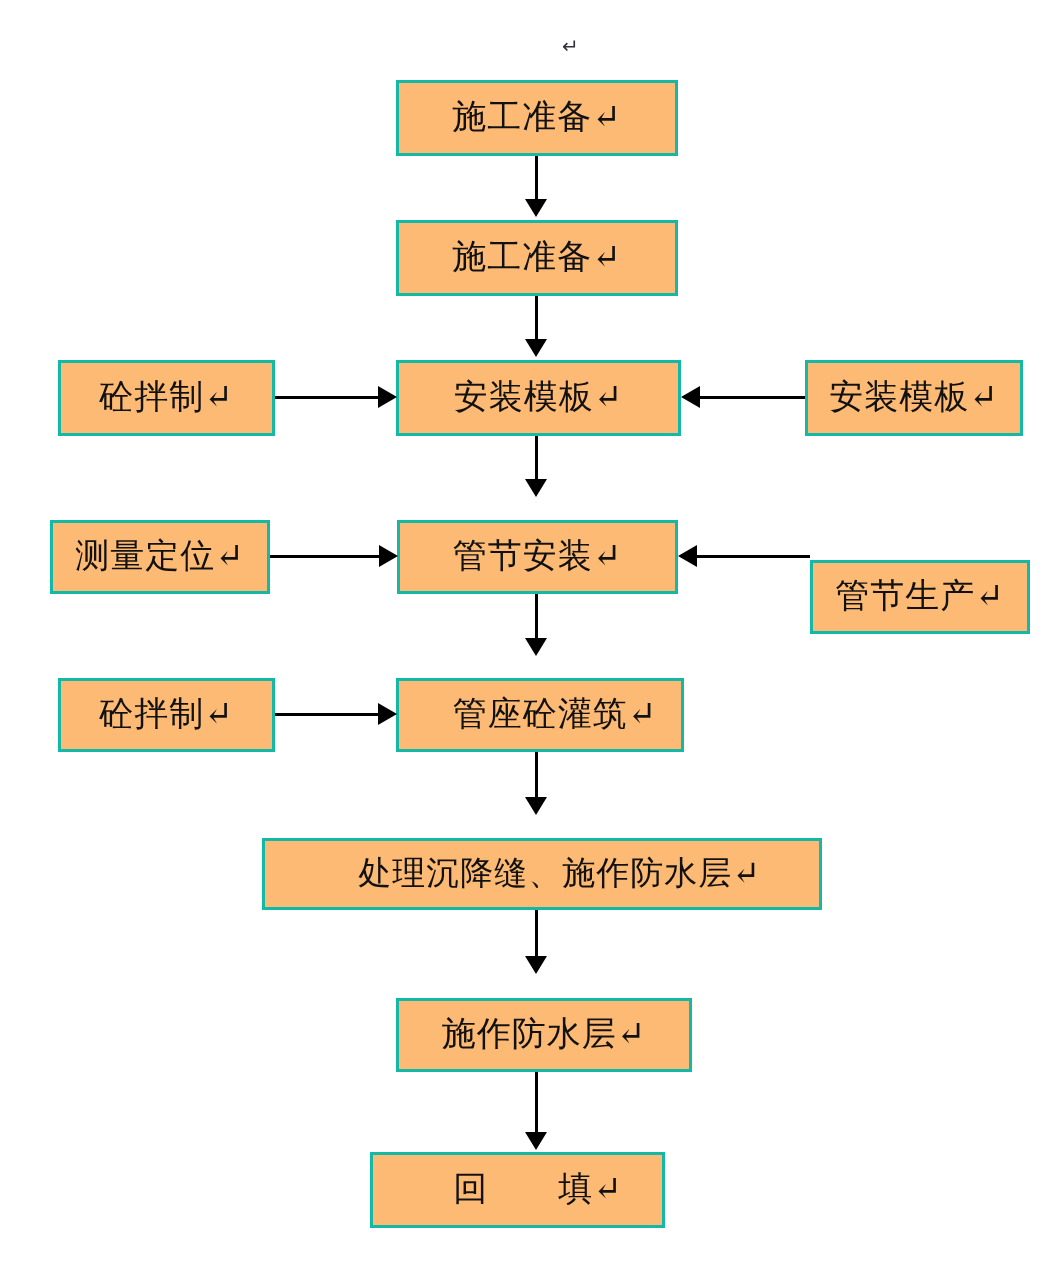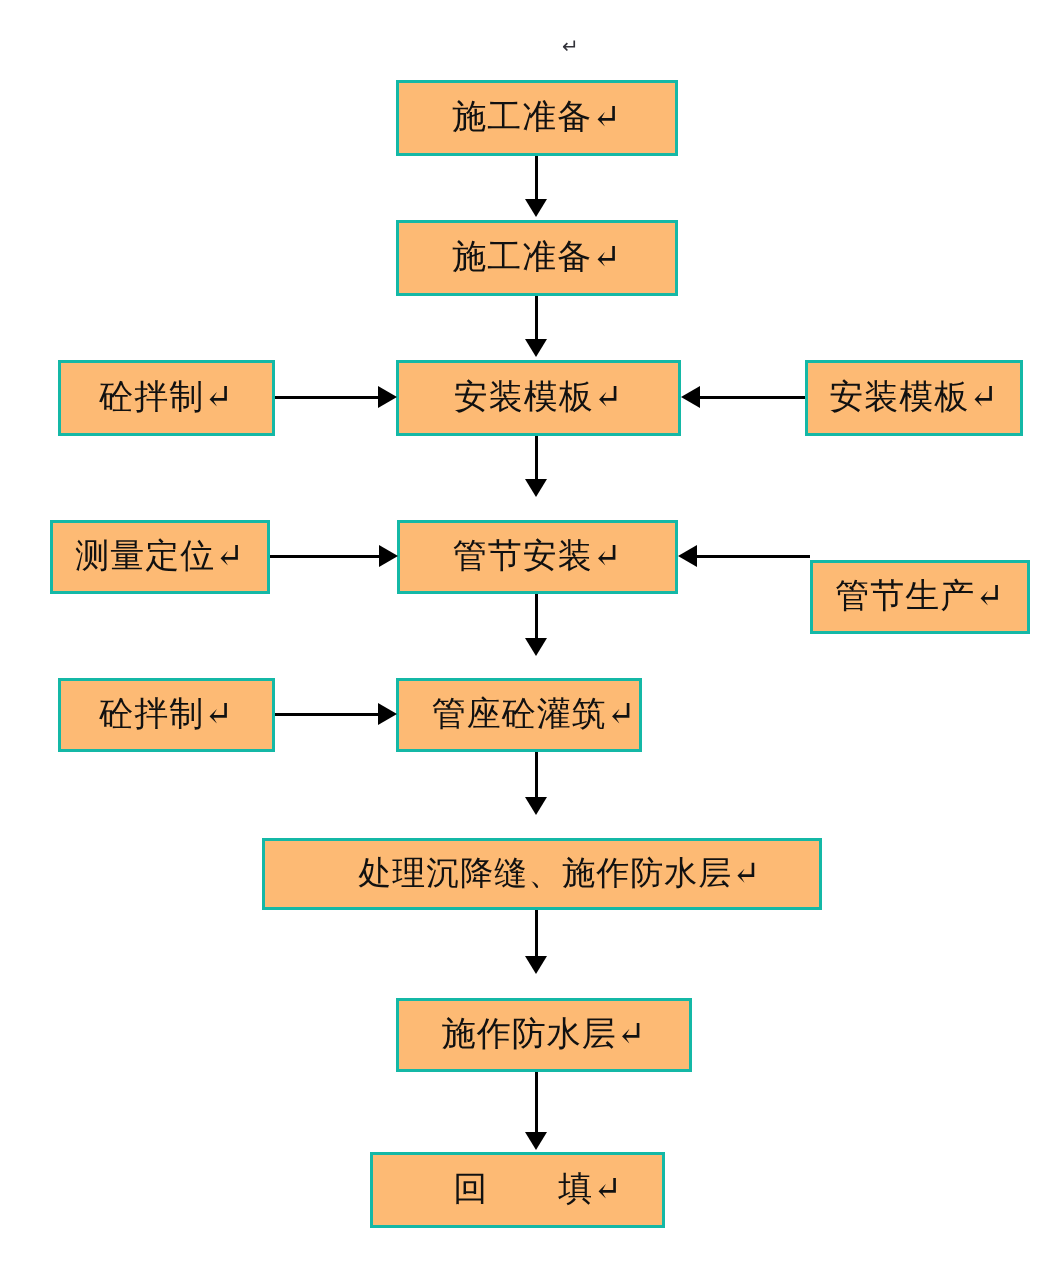--- a/index.html
+++ b/index.html
@@ -141,21 +141,21 @@
   <div class="hline" style="left:697px; top:555px; width:113px;"></div>
   <div class="arrow-left" style="left:678px; top:545px;"></div>
 
   <div class="vline" style="left:535px; top:594px; height:46px;"></div>
   <div class="arrow-down" style="left:525px; top:638px;"></div>
 
   <div class="node" style="left:58px; top:678px; width:217px; height:74px;">
     <span class="node-label">砼拌制↵</span>
   </div>
 
-  <div class="node" style="left:396px; top:678px; width:246px; height:74px;padding-left:30px;">
+  <div class="node" style="left:396px; top:678px; width:288px; height:74px;padding-left:30px;">
     <span class="node-label">管座砼灌筑↵</span>
   </div>
 
   <div class="hline" style="left:275px; top:713px; width:107px;"></div>
   <div class="arrow-right" style="left:378px; top:703px;"></div>
 
   <div class="vline" style="left:535px; top:752px; height:47px;"></div>
   <div class="arrow-down" style="left:525px; top:797px;"></div>
 
   <div class="node wide" style="left:262px; top:838px; width:560px; height:72px;padding-left:35px;">

